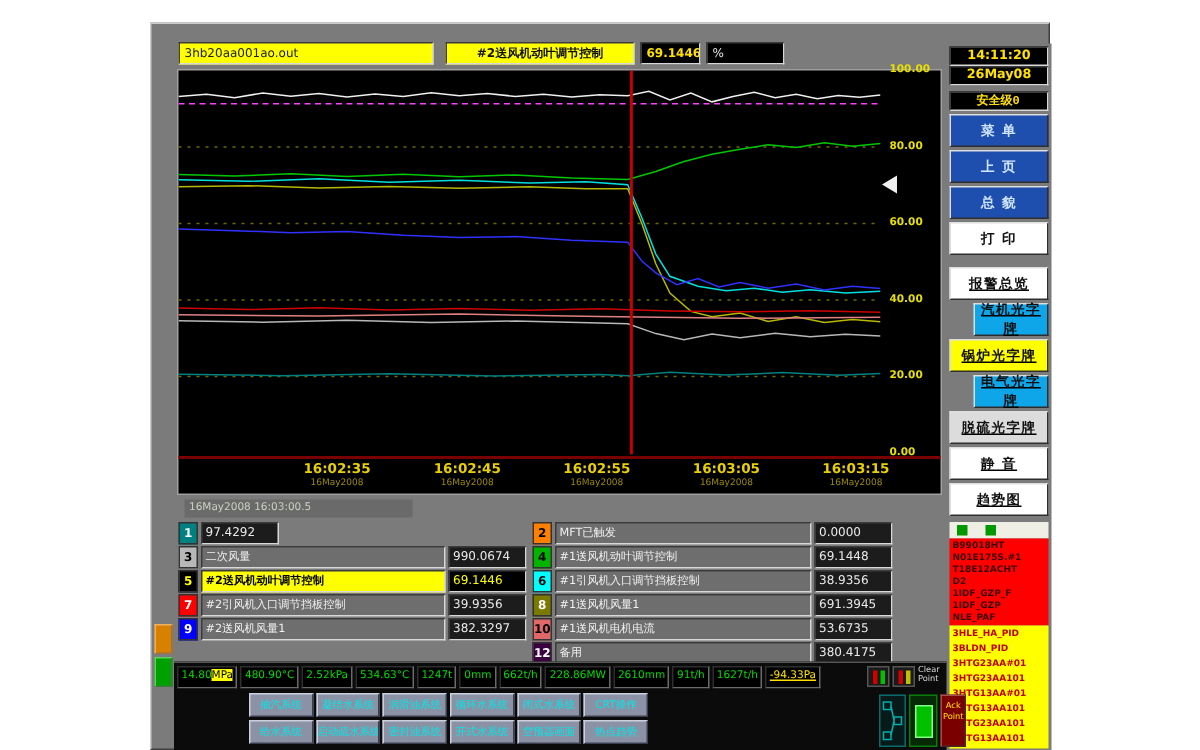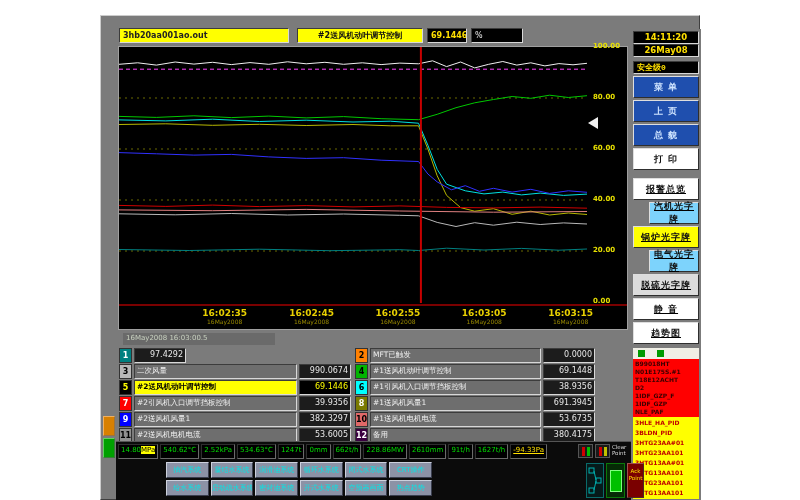--- a/index.html
+++ b/index.html
@@ -6,21 +6,21 @@
   html,body { width:800px; height:500px; background:#ffffff; overflow:hidden;
               font-family:"DejaVu Sans", sans-serif; }
   #win { position:absolute; left:100px; top:15px; width:600px; height:485px;
          background:#7b7b7b; border-top:1px solid #cccccc; border-left:1px solid #cccccc;
          border-right:1px solid #3f3f3f; border-bottom:1px solid #3f3f3f; }
   .sunken { border:1px solid; border-color:#3c3c3c #d8d8d8 #d8d8d8 #3c3c3c; }
 
   
   .field { position:absolute; height:15px; font-size:8px; line-height:13px;
            padding:0 3px; white-space:nowrap; overflow:hidden; }
-  #tag-field   { left:18px;  top:12px; width:170px; background:#ffff00; color:#222; font-weight:bold; }
+  #tag-field   { left:18px;  top:12px; width:170px; background:#ffff00; color:#222; font-weight:normal; }
   #title-field { left:196px; top:12px; width:126px; background:#ffff00; color:#111; font-weight:bold; text-align:center; }
   #value-field { left:326px; top:12px; width:40px;  background:#000; color:#ffe000; font-weight:bold; text-align:right; }
   #unit-field  { left:370px; top:12px; width:52px;  background:#000; color:#e8e8e8; }
 
   
   #chart-box { position:absolute; left:17px; top:30px; width:510px; height:284px;
                background:#000; border:1px solid #9f9f9f; }
   #plot { position:absolute; left:0; top:0; width:468px; height:256px; }
   #chart-sep { position:absolute; left:0; top:257px; width:100%; height:2px; background:#7a0000; }
   #time-strip { position:absolute; left:0; top:261px; width:100%; height:20px; }
@@ -39,48 +39,48 @@
                padding:0 3px; }
   #legend-left  { position:absolute; left:18px;  top:332px; width:232px; }
   #legend-right { position:absolute; left:254px; top:332px; width:240px; }
   .lrow { display:flex; height:15px; margin-bottom:1px; }
   .numbox { width:13px; font-size:8px; font-weight:bold; text-align:center; line-height:13px;
             border:1px solid #333; flex:none; }
   .lname { flex:1; margin-left:2px; background:#6e6e6e; color:#f0f0f0; font-size:7.5px;
            line-height:12px; padding:0 2px; white-space:nowrap; overflow:hidden;
            border:1px solid; border-color:#3c3c3c #d8d8d8 #d8d8d8 #3c3c3c; }
   .lval { width:52px; flex:none; margin-left:2px; background:#1c1c1c; color:#e8e8e8;
-          font-size:8px; line-height:12px; text-align:right; padding:0 2px;
+          font-size:8px; line-height:12px; text-align:left; padding:0 2px;
           border:1px solid; border-color:#3c3c3c #d8d8d8 #d8d8d8 #3c3c3c; }
   .lrow.hl .lname { background:#ffff00; color:#000; font-weight:bold; }
   .lrow.hl .lval  { background:#000; color:#ffff00; }
 
   
   #tile-orange { position:absolute; left:2px; top:400px; width:12px; height:20px;
                  background:#d88000; border:1px outset #f0b060; }
   #tile-green  { position:absolute; left:2px; top:422px; width:12px; height:20px;
                  background:#00a000; border:1px outset #60d060; }
 
   
   #sidebar { position:absolute; left:530px; top:13px; width:70px; height:485px;
              background:#7b7b7b; padding:2px 2px 0 2px; display:flex; flex-direction:column; }
   .sb-time { background:#000; color:#ffe000; font-size:8.5px; font-weight:bold;
              text-align:center; height:13px; line-height:11px; flex:none;
              border:1px solid; border-color:#3c3c3c #d8d8d8 #d8d8d8 #3c3c3c; }
   .sb-sec  { background:#000; color:#ffe000; font-size:8px; font-weight:bold; height:13px;
              line-height:11px; margin-top:4px; display:flex; 
-             padding:0 3px; flex:none;
+             padding:0 17px; flex:none;
              border:1px solid; border-color:#3c3c3c #d8d8d8 #d8d8d8 #3c3c3c;font-family:Liberation Mono, monospace; }
   .sb-btn { height:22px; margin-top:2px; font-size:9px; font-weight:bold; flex:none;
             display:flex; align-items:center; justify-content:center; letter-spacing:1px;
             border:1px solid; border-color:#dedede #2e2e2e #2e2e2e #dedede; cursor:default;
             font-family:"DejaVu Sans",sans-serif; }
   .sb-blue   { background:#1f4fae; color:#cfe4ff; }
   .sb-gray   { background:#ffffff; color:#111; }
-  .sb-red    { background:#7dd3fc; color:#111;margin-left:16px; }
+  .sb-red    { background:#0ea5e9; color:#111;margin-left:16px; }
   .sb-yellow { background:#ffff00; color:#111; }
   .sb-light  { background:#dcdcdc; color:#111; }
   #pager { height:11px; margin-top:4px; background:#f0efe6; display:flex; align-items:center;
            gap:12px; padding-left:5px; flex:none; }
   .pg { width:7px; height:7px; background:#009a00; }
   #red-tags    { background:#ff0000; flex:none; padding:1px 0; }
   #yellow-tags { background:#ffff00; flex:none; padding:1px 0; }
   .tag { font-size:6px; line-height:8px; font-weight:bold; white-space:nowrap;
          overflow:hidden; padding-left:2px; }
   #red-tags .tag { color:#3a0000; }
@@ -197,25 +197,20 @@
       <div class="lrow">
         <div class="numbox" style="background: rgb(255, 0, 0); color: rgb(255, 255, 255);">7</div>
         <div class="lname">#2引风机入口调节挡板控制</div>
         <div class="lval">39.9356</div>
       </div>
       <div class="lrow">
         <div class="numbox" style="background: rgb(0, 0, 255); color: rgb(255, 255, 255);">9</div>
         <div class="lname">#2送风机风量1</div>
         <div class="lval">382.3297</div>
       </div>
-      <div class="lrow">
-        <div class="numbox" style="background: rgb(144, 144, 144); color: rgb(0, 0, 0);">11</div>
-        <div class="lname">#2送风机电机电流</div>
-        <div class="lval">53.6005</div>
-      </div>
     </div>
   <div id="legend-right">
       <div class="lrow">
         <div class="numbox" style="background: rgb(255, 128, 0); color: rgb(0, 0, 0);">2</div>
         <div class="lname">MFT已触发</div>
         <div class="lval">0.0000</div>
       </div>
       <div class="lrow">
         <div class="numbox" style="background: rgb(0, 180, 0); color: rgb(0, 0, 0);">4</div>
         <div class="lname">#1送风机动叶调节控制</div>
@@ -290,21 +285,21 @@
         <div class="tag">3HTG13AA#01</div>
         <div class="tag">3HTG13AA101</div>
         <div class="tag">3HTG23AA101</div>
         <div class="tag">3HTG13AA101</div>
       </div>
   </div>
 
   <div id="bottombar">
     <div id="status-row">
         <div class="scell"><span>14.80</span><span class="unit-hl">MPa</span></div>
-        <div class="scell">540.62°C</div>
+        <div class="scell">480.90°C</div>
         <div class="scell">2.52kPa</div>
         <div class="scell">534.63°C</div>
         <div class="scell">1247t</div>
         <div class="scell">0mm</div>
         <div class="scell">662t/h</div>
         <div class="scell">228.86MW</div>
         <div class="scell">2610mm</div>
         <div class="scell">91t/h</div>
         <div class="scell">1627t/h</div>
         <div class="scell warn">-94.33Pa</div>

